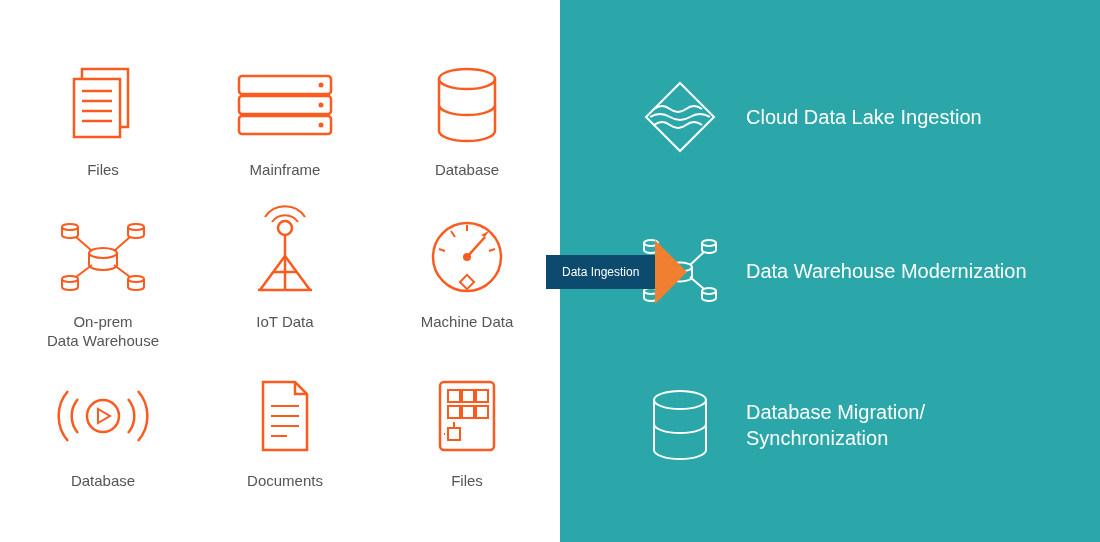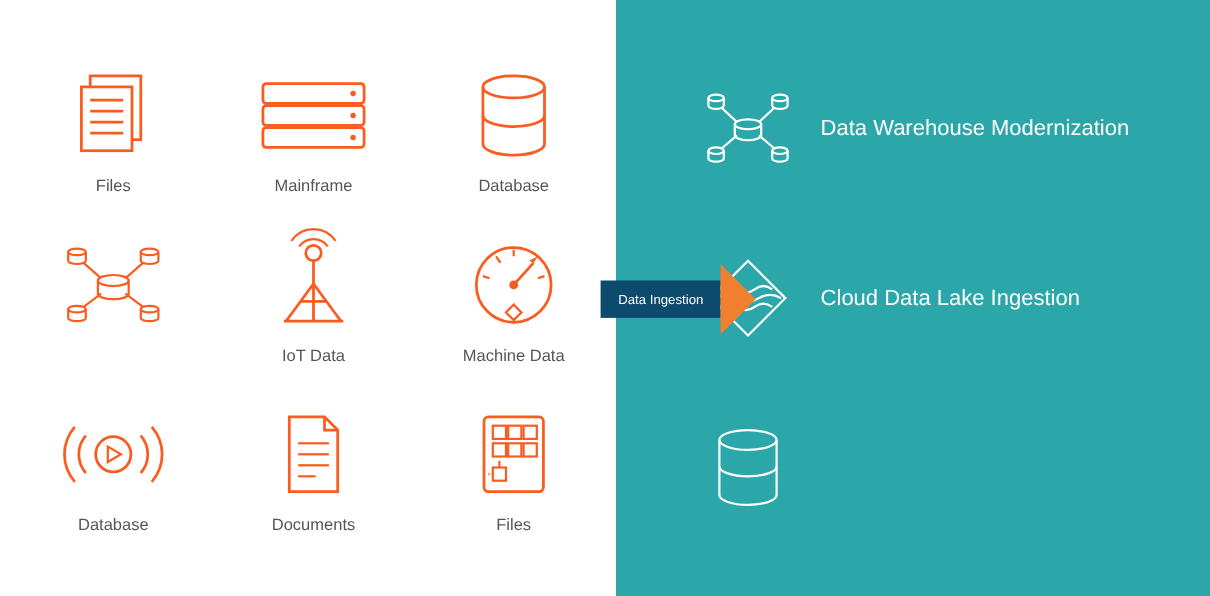--- a/index.html
+++ b/index.html
@@ -84,20 +84,21 @@
           <g>
             <ellipse cx="78" cy="62" rx="8" ry="3" fill="none" stroke="#fa5b1e" stroke-width="2"></ellipse>
             <path d="M70 62 L70 70 A8 3 0 0 0 86 70 L86 62" fill="none" stroke="#fa5b1e" stroke-width="2"></path>
           </g>
           <line x1="18" y1="20" x2="34" y2="34" stroke="#fa5b1e" stroke-width="2"></line>
           <line x1="72" y1="20" x2="56" y2="34" stroke="#fa5b1e" stroke-width="2"></line>
           <line x1="18" y1="60" x2="34" y2="48" stroke="#fa5b1e" stroke-width="2"></line>
           <line x1="72" y1="60" x2="56" y2="48" stroke="#fa5b1e" stroke-width="2"></line>
         </svg>
       </div>
+      <div class="source-label">On-prem<br>Data Warehouse</div>
     </div>
 
     <div class="source-item">
       <div class="source-icon">
         <svg width="70" height="90" viewBox="0 0 70 90">
           <circle cx="35" cy="16" r="7" fill="none" stroke="#fa5b1e" stroke-width="2.5"></circle>
           <line x1="35" y1="23" x2="35" y2="78" stroke="#fa5b1e" stroke-width="2.5"></line>
           <path d="M35 44 L10 78 M35 44 L60 78" stroke="#fa5b1e" stroke-width="2.5" fill="none"></path>
           <line x1="23" y1="60" x2="47" y2="60" stroke="#fa5b1e" stroke-width="2.5"></line>
           <line x1="8" y1="78" x2="62" y2="78" stroke="#fa5b1e" stroke-width="2.5"></line>
@@ -170,68 +171,69 @@
       </div>
       <div class="source-label">Files</div>
     </div>
 
   </div>
 
   <div class="right-panel">
 
     <div class="dest-item">
       <div class="dest-icon">
-        <svg width="80" height="72" viewBox="0 0 80 72">
-          <ellipse cx="40" cy="32" rx="12" ry="4.5" fill="none" stroke="#fff" stroke-width="2"></ellipse>
-          <path d="M28 32 L28 42 A12 4.5 0 0 0 52 42 L52 32" fill="none" stroke="#fff" stroke-width="2"></path>
-          <g>
-              <ellipse cx="11" cy="8" rx="7" ry="3" fill="none" stroke="#fff" stroke-width="2"></ellipse>
-              <path d="M4 8 L4 15 A7 3 0 0 0 18 15 L18 8" fill="none" stroke="#fff" stroke-width="2"></path>
-            </g>
-          <g>
-              <ellipse cx="69" cy="8" rx="7" ry="3" fill="none" stroke="#fff" stroke-width="2"></ellipse>
-              <path d="M62 8 L62 15 A7 3 0 0 0 76 15 L76 8" fill="none" stroke="#fff" stroke-width="2"></path>
-            </g>
-          <g>
-              <ellipse cx="11" cy="56" rx="7" ry="3" fill="none" stroke="#fff" stroke-width="2"></ellipse>
-              <path d="M4 56 L4 63 A7 3 0 0 0 18 63 L18 56" fill="none" stroke="#fff" stroke-width="2"></path>
-            </g>
-          <g>
-              <ellipse cx="69" cy="56" rx="7" ry="3" fill="none" stroke="#fff" stroke-width="2"></ellipse>
-              <path d="M62 56 L62 63 A7 3 0 0 0 76 63 L76 56" fill="none" stroke="#fff" stroke-width="2"></path>
-            </g>
-          <line x1="16" y1="17" x2="30" y2="30" stroke="#fff" stroke-width="2"></line>
-          <line x1="64" y1="17" x2="50" y2="30" stroke="#fff" stroke-width="2"></line>
-          <line x1="16" y1="54" x2="30" y2="42" stroke="#fff" stroke-width="2"></line>
-          <line x1="64" y1="54" x2="50" y2="42" stroke="#fff" stroke-width="2"></line>
-        </svg>
-      </div>
-      <div class="dest-label">Data Warehouse Modernization</div>
-    </div>
-
-    <div class="dest-item">
-      <div class="dest-icon">
         <svg width="80" height="80" viewBox="0 0 80 80">
           <path d="M40 6 L74 40 L40 74 L6 40 Z" fill="none" stroke="#fff" stroke-width="2"></path>
           <path d="M14 32 Q22 26 30 32 T46 32 T62 32" fill="none" stroke="#fff" stroke-width="2"></path>
           <path d="M10 40 Q20 34 30 40 T50 40 T70 40" fill="none" stroke="#fff" stroke-width="2"></path>
           <path d="M14 48 Q22 42 30 48 T46 48 T62 48" fill="none" stroke="#fff" stroke-width="2"></path>
         </svg>
       </div>
       <div class="dest-label">Cloud Data Lake Ingestion</div>
+    </div>
+
+    <div class="dest-item">
+      <div class="dest-icon">
+        <svg width="80" height="72" viewBox="0 0 80 72">
+          <ellipse cx="40" cy="32" rx="12" ry="4.5" fill="none" stroke="#fff" stroke-width="2"></ellipse>
+          <path d="M28 32 L28 42 A12 4.5 0 0 0 52 42 L52 32" fill="none" stroke="#fff" stroke-width="2"></path>
+          <g>
+              <ellipse cx="11" cy="8" rx="7" ry="3" fill="none" stroke="#fff" stroke-width="2"></ellipse>
+              <path d="M4 8 L4 15 A7 3 0 0 0 18 15 L18 8" fill="none" stroke="#fff" stroke-width="2"></path>
+            </g>
+          <g>
+              <ellipse cx="69" cy="8" rx="7" ry="3" fill="none" stroke="#fff" stroke-width="2"></ellipse>
+              <path d="M62 8 L62 15 A7 3 0 0 0 76 15 L76 8" fill="none" stroke="#fff" stroke-width="2"></path>
+            </g>
+          <g>
+              <ellipse cx="11" cy="56" rx="7" ry="3" fill="none" stroke="#fff" stroke-width="2"></ellipse>
+              <path d="M4 56 L4 63 A7 3 0 0 0 18 63 L18 56" fill="none" stroke="#fff" stroke-width="2"></path>
+            </g>
+          <g>
+              <ellipse cx="69" cy="56" rx="7" ry="3" fill="none" stroke="#fff" stroke-width="2"></ellipse>
+              <path d="M62 56 L62 63 A7 3 0 0 0 76 63 L76 56" fill="none" stroke="#fff" stroke-width="2"></path>
+            </g>
+          <line x1="16" y1="17" x2="30" y2="30" stroke="#fff" stroke-width="2"></line>
+          <line x1="64" y1="17" x2="50" y2="30" stroke="#fff" stroke-width="2"></line>
+          <line x1="16" y1="54" x2="30" y2="42" stroke="#fff" stroke-width="2"></line>
+          <line x1="64" y1="54" x2="50" y2="42" stroke="#fff" stroke-width="2"></line>
+        </svg>
+      </div>
+      <div class="dest-label">Data Warehouse Modernization</div>
     </div>
 
     <div class="dest-item">
       <div class="dest-icon">
         <svg width="64" height="74" viewBox="0 0 64 74">
           <ellipse cx="32" cy="12" rx="26" ry="9" fill="none" stroke="#fff" stroke-width="2"></ellipse>
           <path d="M6 12 L6 62 A26 9 0 0 0 58 62 L58 12" fill="none" stroke="#fff" stroke-width="2"></path>
           <path d="M6 36 A26 9 0 0 0 58 36" fill="none" stroke="#fff" stroke-width="2"></path>
         </svg>
       </div>
+      <div class="dest-label">Database Migration/ Synchronization</div>
     </div>
 
 
   </div>
 </div>
 
 <div class="arrow-section">
   <div class="arrow-body">
     <div class="arrow-rect">Data Ingestion</div>
     <div class="arrow-head"></div>

